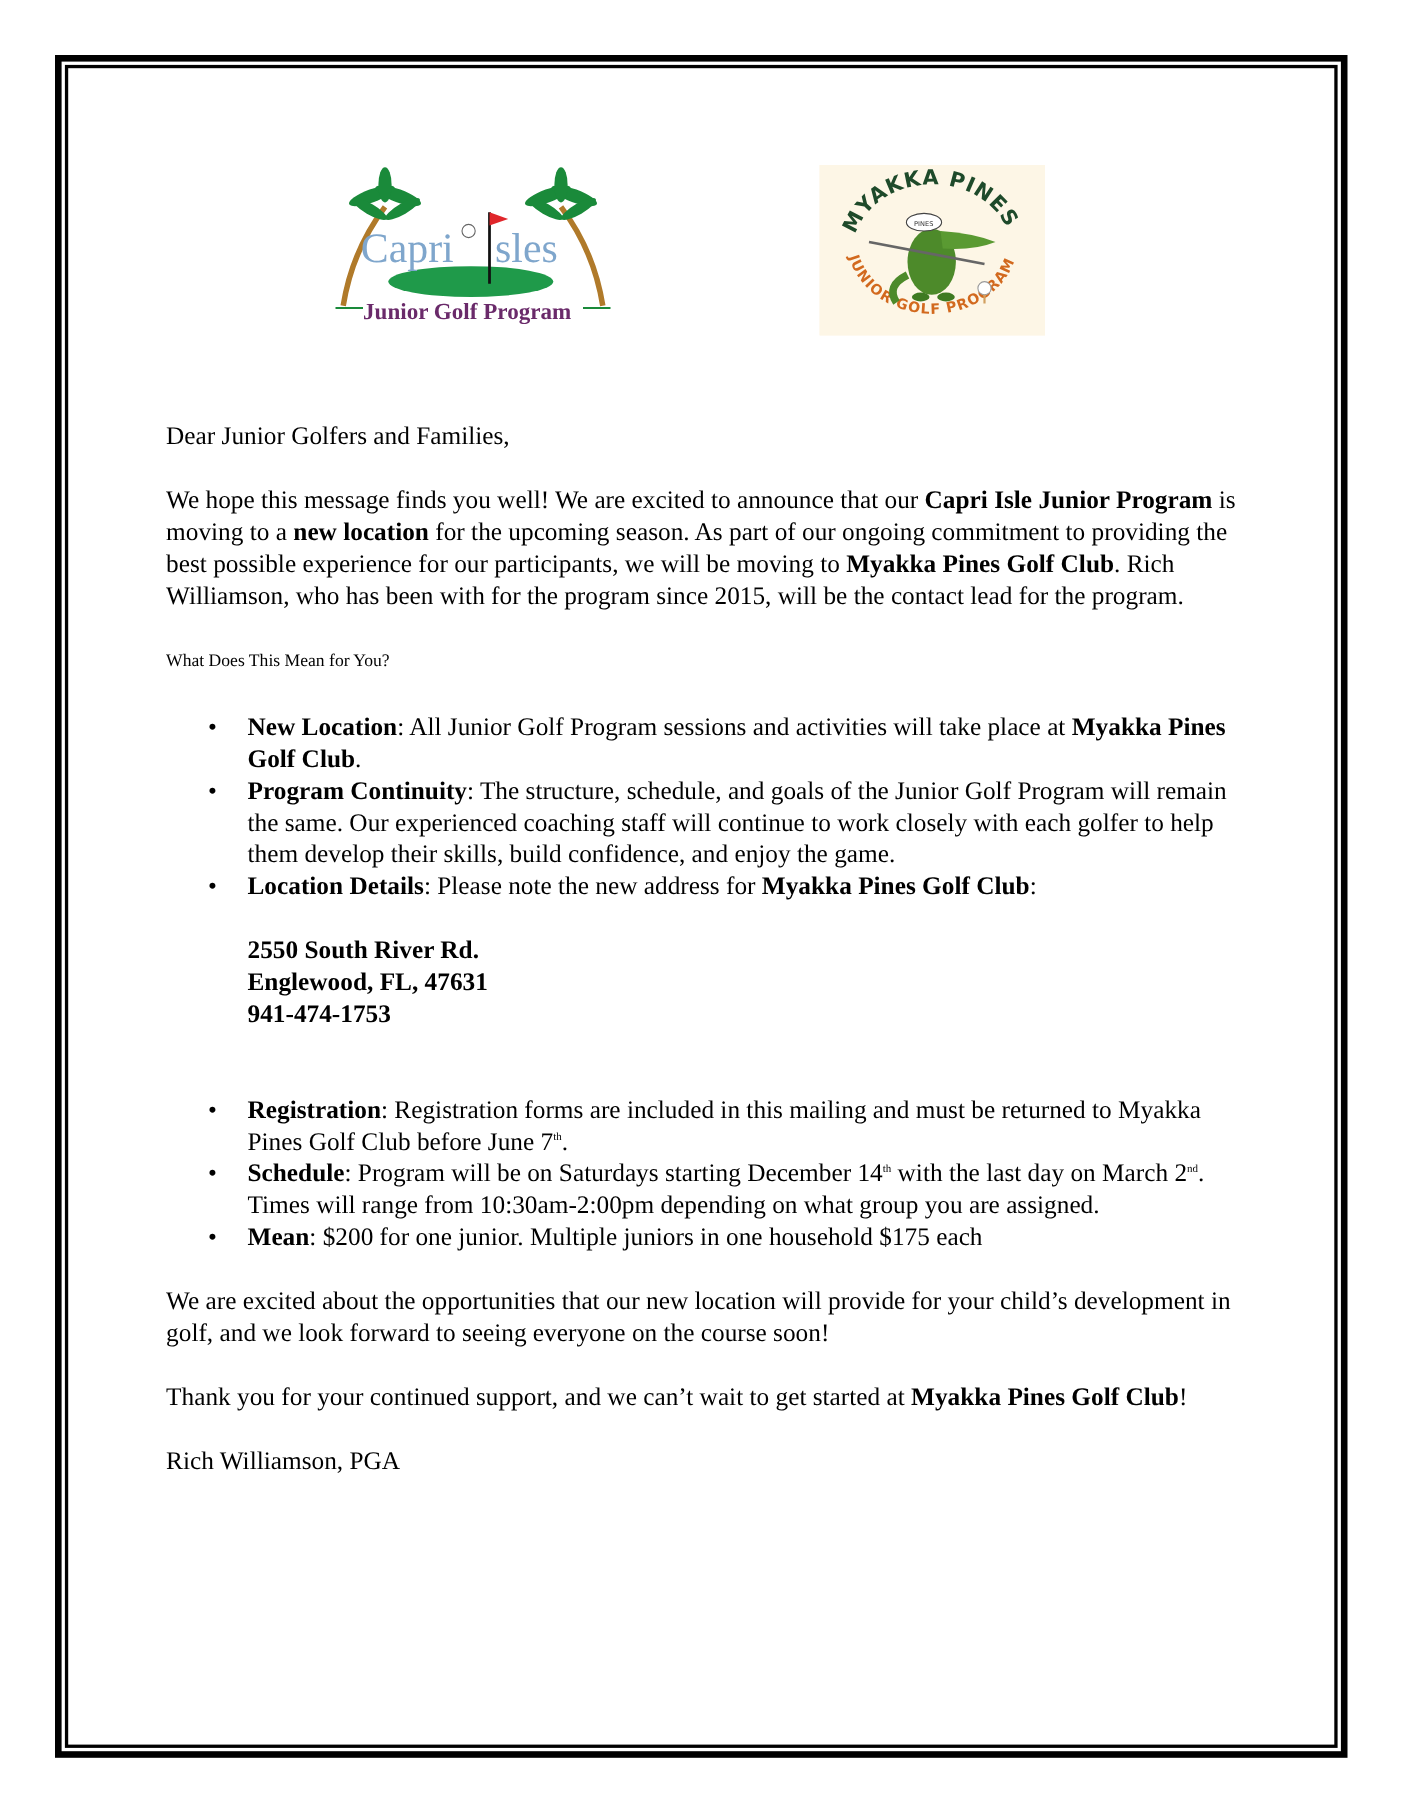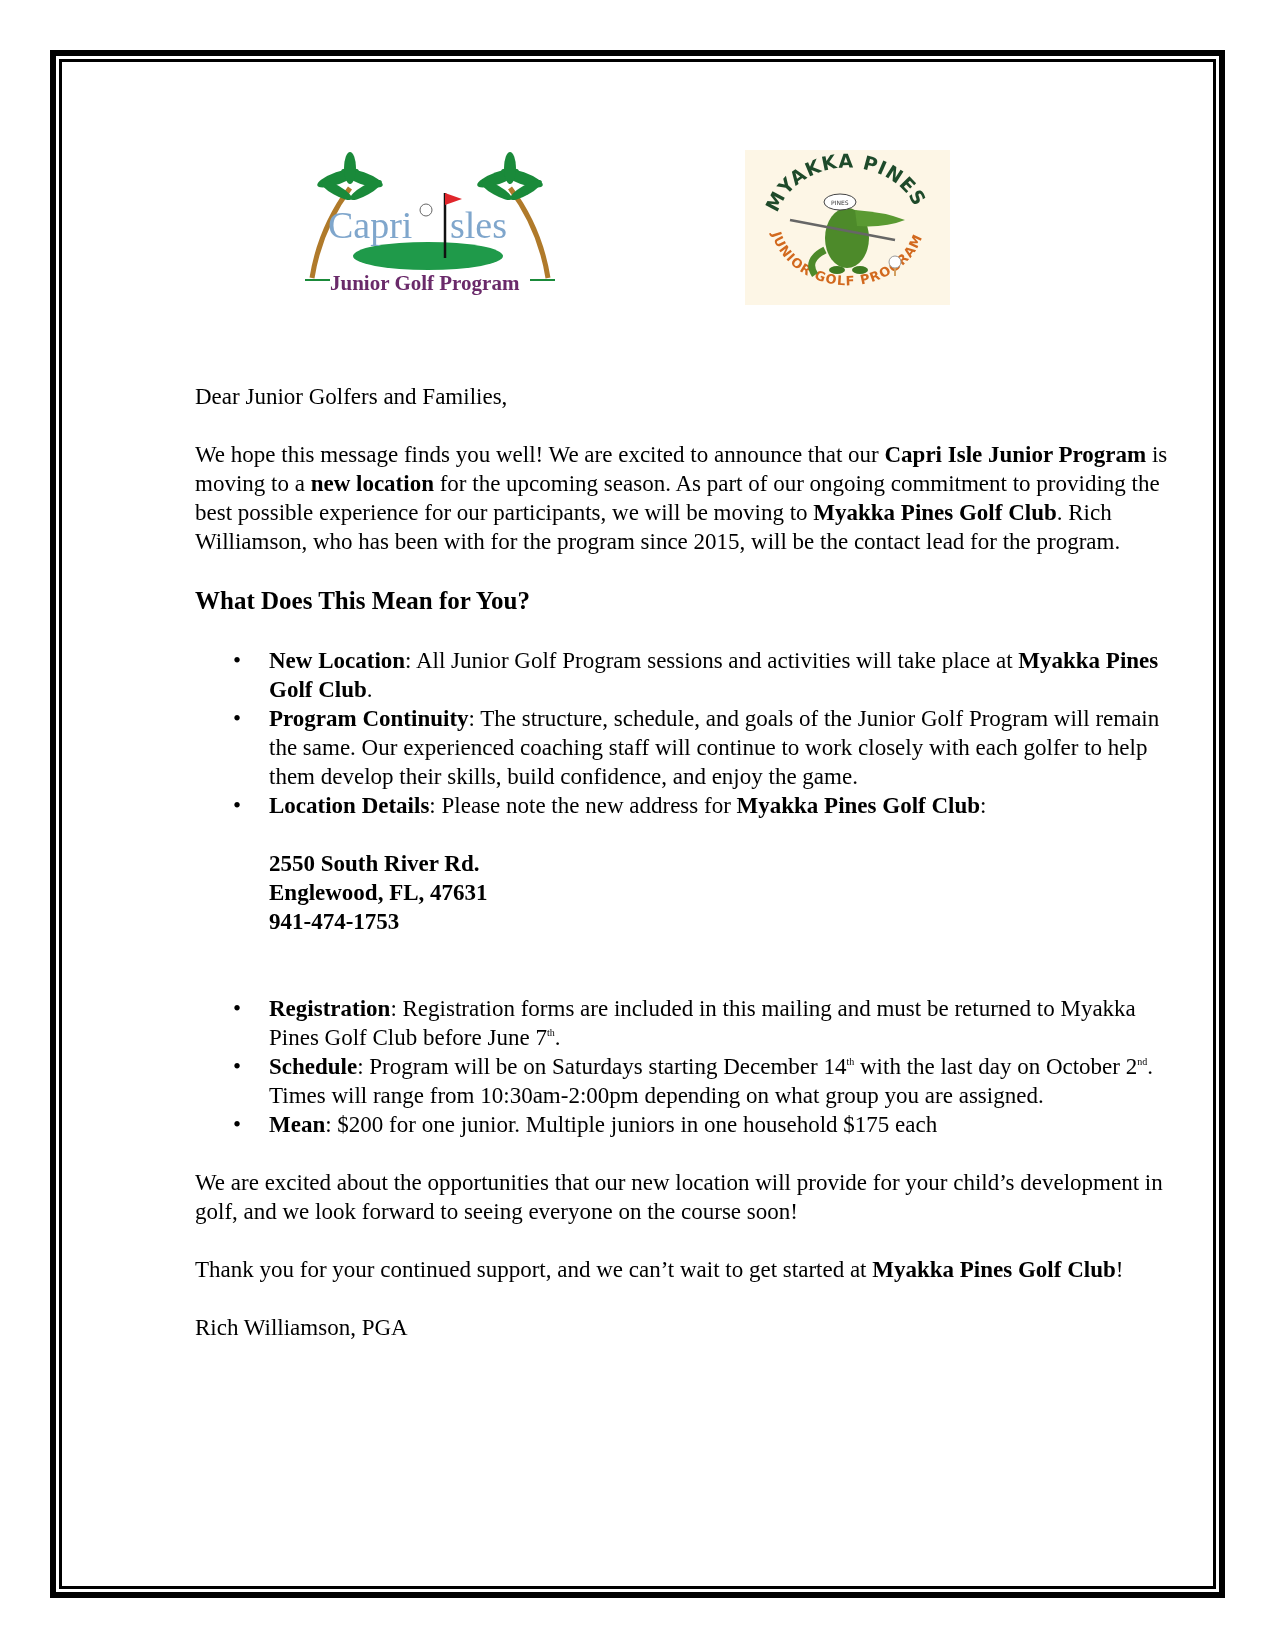--- a/index.html
+++ b/index.html
@@ -8,24 +8,24 @@
 
   .border-outer { position: absolute; left: 50px; top: 50px; width: 1175px; height: 1548px;
                   border: 6px solid #000; box-sizing: border-box; }
   .border-inner { position: absolute; left: 59px; top: 59px; width: 1157px; height: 1530px;
                   border: 3px solid #000; box-sizing: border-box; }
 
   
   .logo-capri { position: absolute; left: 300px; top: 148px; width: 260px; height: 160px; }
   .logo-myakka { position: absolute; left: 745px; top: 150px; width: 205px; height: 155px; background: #fdf6e6; }
 
-  .content { position: absolute; left: 151px; top: 382px; width: 980px; font-size: 23px; line-height: 29px; margin-left: 44px; }
+  .content { position: absolute; left: 151px; top: 382px; width: 980px; font-size: 23px; line-height: 29px; }
   .content p { margin: 0; }
   .gap { height: 29px; }
-  .h2 { font-weight: bold; font-size: 25px; line-height: 32px; margin: 0; }
+  .h2 { font-weight: normal; font-size: 16px; line-height: 32px; margin: 0; }
   ul.bul { list-style: none; margin: 0; padding: 0; }
   ul.bul li { position: relative; padding-left: 74px; }
   ul.bul li .dot { position: absolute; left: 38px; top: 0; }
   b { font-weight: bold; }
   sup { font-size: 10px; line-height: 0; vertical-align: 9px; }
   .addr { padding-left: 74px; font-weight: bold; }
 </style>
 </head>
 <body>
 
@@ -128,21 +128,21 @@
 
   <div class="gap"></div>
 
   <ul class="bul">
     <li>
       <span class="dot">•</span>
       <b>Registration</b><span>: Registration forms are included in this mailing and must be returned to Myakka Pines Golf Club before June 7</span><sup>th</sup><span>.</span>
     </li>
     <li>
       <span class="dot">•</span>
-      <b>Schedule</b><span>: Program will be on Saturdays starting December 14</span><sup>th</sup><span> with the last day on October 2</span><sup>nd</sup><span>. Times will range from 10:30am-2:00pm depending on what group you are assigned.</span>
+      <b>Schedule</b><span>: Program will be on Saturdays starting December 14</span><sup>th</sup><span> with the last day on March 2</span><sup>nd</sup><span>. Times will range from 10:30am-2:00pm depending on what group you are assigned.</span>
     </li>
     <li>
       <span class="dot">•</span>
       <b>Mean</b><span>: $200 for one junior. Multiple juniors in one household $175 each</span>
     </li>
   </ul>
   <div class="gap"></div>
 
   <p>We are excited about the opportunities that our new location will provide for your child’s development in golf, and we look forward to seeing everyone on the course soon!</p>
   <div class="gap"></div>

